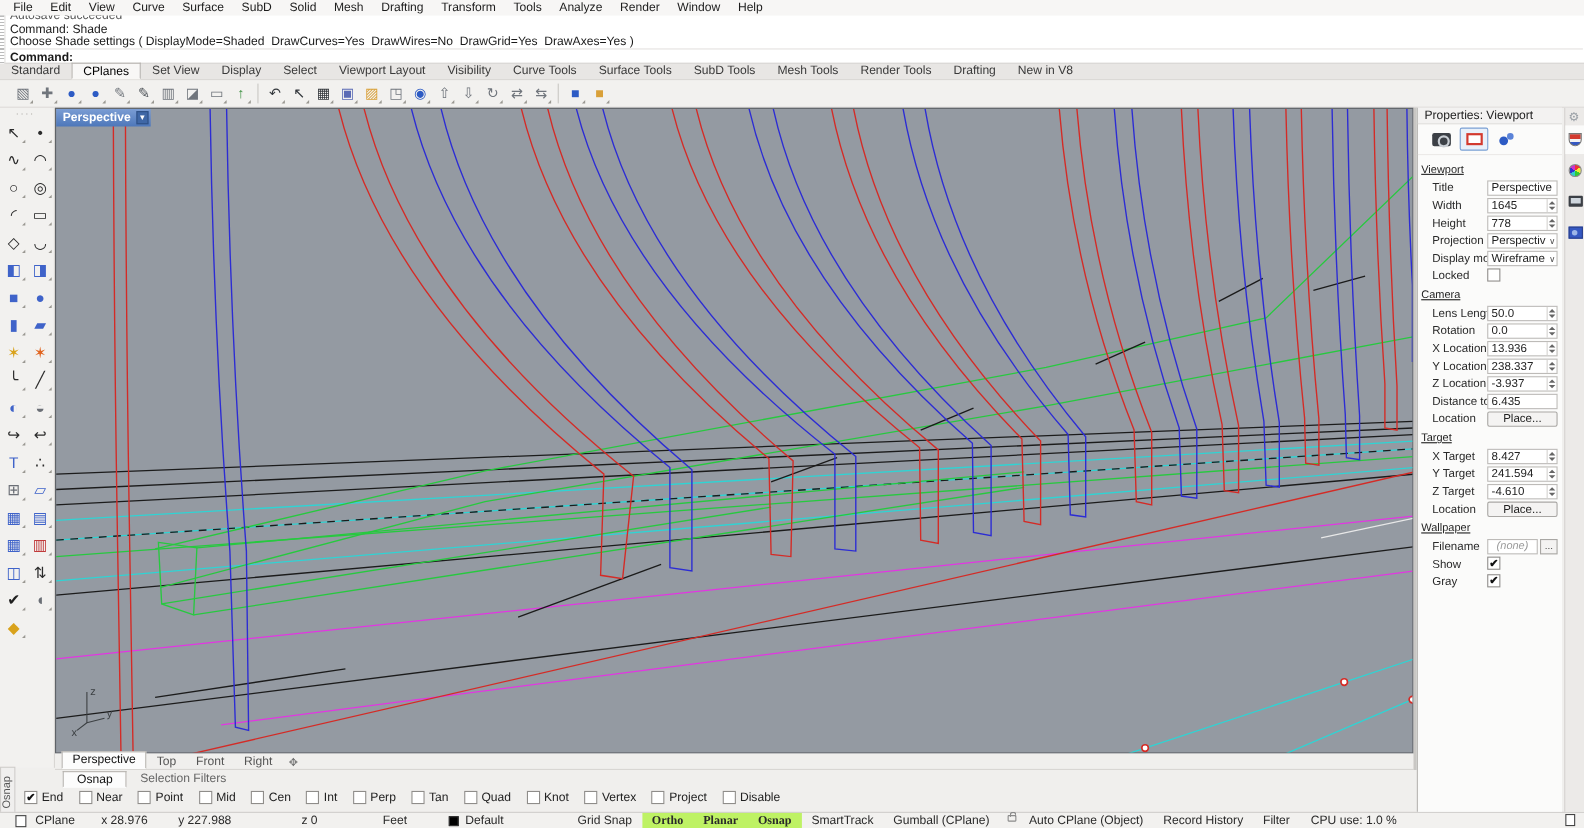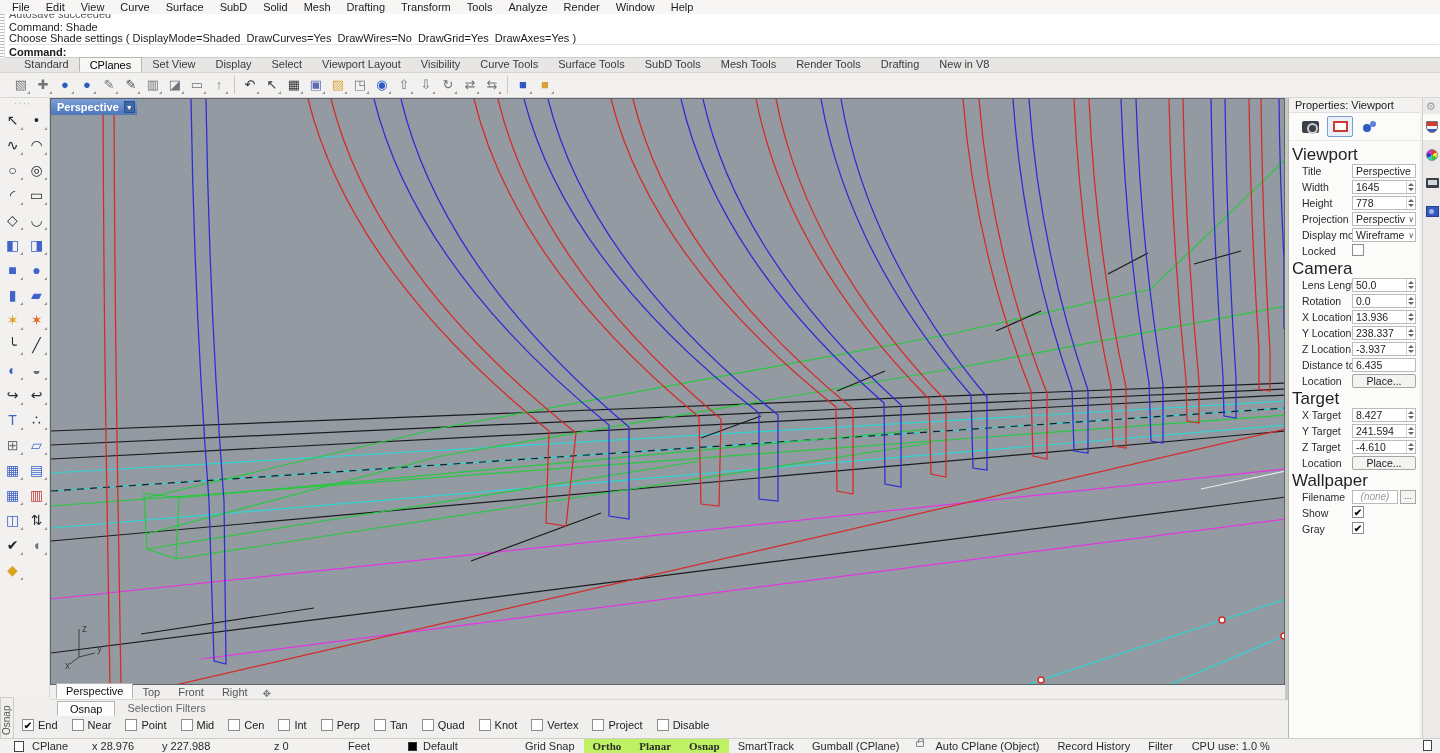--- a/index.html
+++ b/index.html
@@ -12,21 +12,21 @@
   #menubar { left:0; top:0; width:1440px; height:14px; background:#f7f6f5; display:flex; align-items:center; padding-left:4px; }
   .mi { padding:0 8px; height:14px; line-height:14px; color:#1c1c1c; cursor:default; }
 
   
   #cmdarea { left:0; top:14px; width:1440px; height:44px; background:#fff; border-bottom:1px solid #cfcdca; overflow:hidden; }
   #cmdgrip { left:0; top:14px; width:5px; height:44px; background:repeating-linear-gradient(#bbb 0 1px, #fff 1px 3px); border-right:1px solid #e2e0de; }
   .cmdline { position:absolute; left:9px; white-space:pre; color:#1a1a1a; }
   #cmd-prompt { font-weight:bold; border-top:1px solid #e4e2e0; width:1430px; padding-top:1px; }
 
   
-  #tabbar { left:0; top:58px; width:1440px; height:15px; background:#e8e6e4; display:flex; align-items:flex-end; padding-left:14px; border-bottom:1px solid #d8d6d3; }
+  #tabbar { left:0; top:58px; width:1440px; height:15px; background:#e8e6e4; display:flex; align-items:flex-end; border-bottom:1px solid #d8d6d3; }
   .ttab { padding:1px 10px; color:#3a3a3a; height:15px; line-height:13px; }
   .ttab.active { background:#f8f7f6; border:1px solid #b7b4b0; border-bottom:1px solid #f8f7f6; color:#000; }
 
   
   #icontoolbar { left:0; top:73px; width:1440px; height:25px; background:#f2f1ef; border-bottom:1px solid #dad8d5; display:flex; align-items:center; padding-left:10px; }
   .tbi { width:20px; height:20px; margin:0 1px; text-align:center; line-height:20px; font-size:13px; border-radius:2px; position:relative; }
   .tbi:after { content:""; position:absolute; right:1px; bottom:1px; border-left:3px solid transparent; border-bottom:3px solid #9a9892; }
   .tbsep { width:1px; height:18px; background:#c9c7c4; margin:0 4px; }
 
   
@@ -79,21 +79,21 @@
   #rp-tools { height:28px; display:flex; align-items:center; padding-left:8px; border-bottom:1px solid #eceae8; }
   .rpt { width:26px; height:21px; margin-right:4px; border:1px solid transparent; border-radius:2px; display:flex; align-items:center; justify-content:center; }
   .rpt.active { border-color:#7aa0d4; background:#e8f0fa; }
   #ic-camera { width:17px; height:12px; background:#3c4046; border-radius:2px; position:relative; }
   #ic-camera:before { content:""; position:absolute; left:5px; top:2px; width:7px; height:7px; border:2px solid #c9ced4; border-radius:50%; }
   #ic-vp { width:15px; height:11px; background:#fff; border:2px solid #d23a30; }
   #ic-dm { width:16px; height:12px; position:relative; }
   #ic-dm:before { content:""; position:absolute; left:1px; top:3px; width:8px; height:8px; background:#2d5bc4; border-radius:50%; }
   #ic-dm:after { content:""; position:absolute; left:8px; top:0px; width:6px; height:6px; background:#5b83d8; border-radius:50%; }
   #rp-body { padding-top:4px; }
-  .rsec { height:16px; line-height:16px; padding-left:3px; color:#1f1f1f; font-size:17px; margin-top:2px; }
+  .rsec { height:16px; line-height:16px; padding-left:3px; color:#1f1f1f; font-size:10px; margin-top:2px;text-decoration:underline; }
   .rrow { height:16px; display:flex; align-items:center; padding-left:13px; position:relative; }
   .rlabel { color:#2a2a2a; white-space:nowrap; overflow:hidden; width:62px; font-size:10.5px; }
   .rval { position:absolute; right:4px; width:64px; height:14px; }
   .inp { width:100%; height:14px; background:#fff; border:1px solid #bdbbb8; font-size:10.5px; line-height:12px; padding:0 3px; overflow:hidden; white-space:nowrap; }
   .spin .inp { padding-right:10px; }
   .spinarr { position:absolute; right:1px; top:1px; width:9px; height:12px; border-left:1px solid #d5d3d0; display:flex; flex-direction:column; align-items:center; justify-content:center; }
   .spinarr i { display:block; width:0; height:0; border-left:3px solid transparent; border-right:3px solid transparent; }
   .spinarr i.up { border-bottom:3px solid #666; margin-bottom:2px; }
   .spinarr i.dn { border-top:3px solid #666; }
   .ddarr { position:absolute; right:2px; top:3px; font-size:8px; color:#555; }

